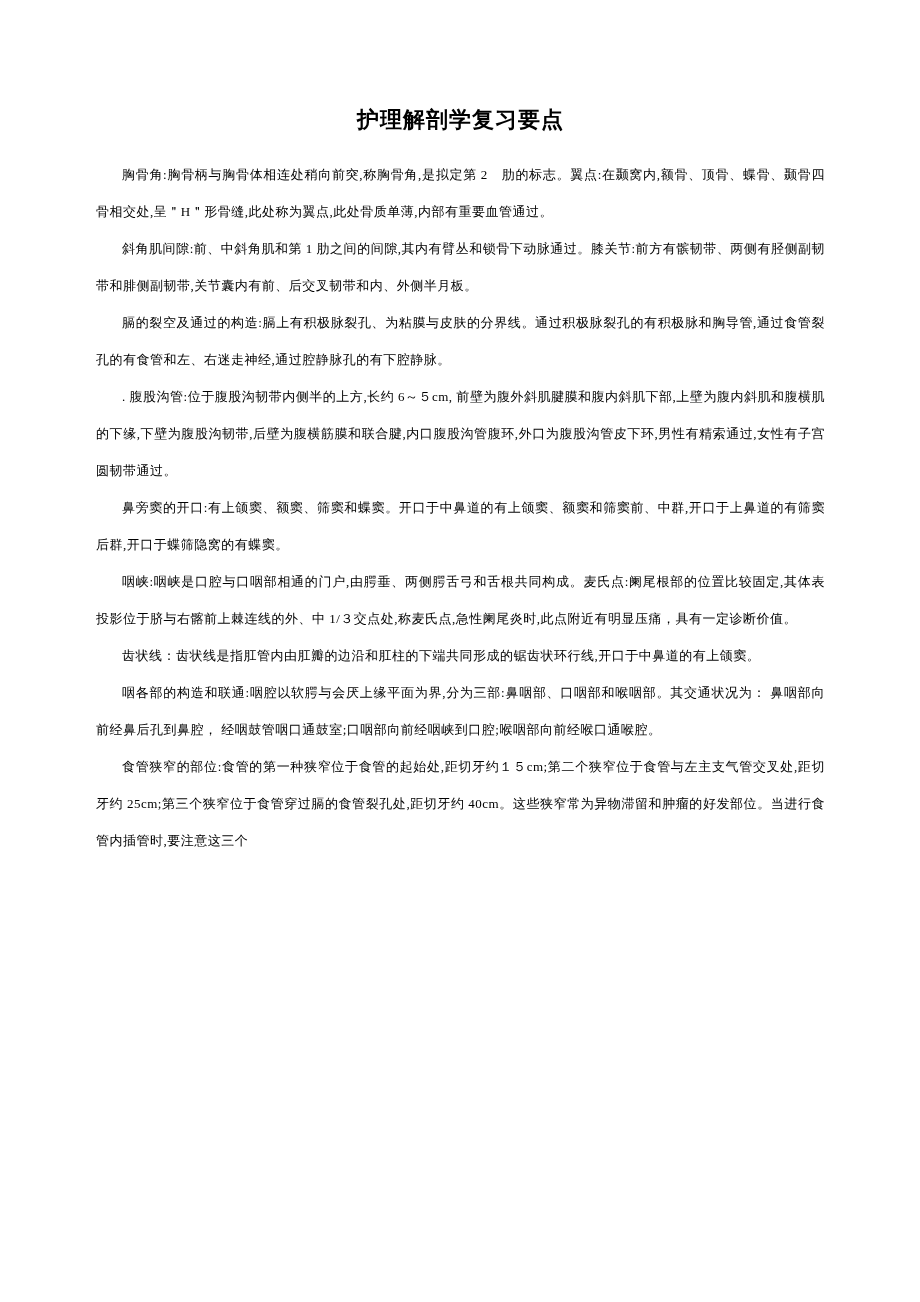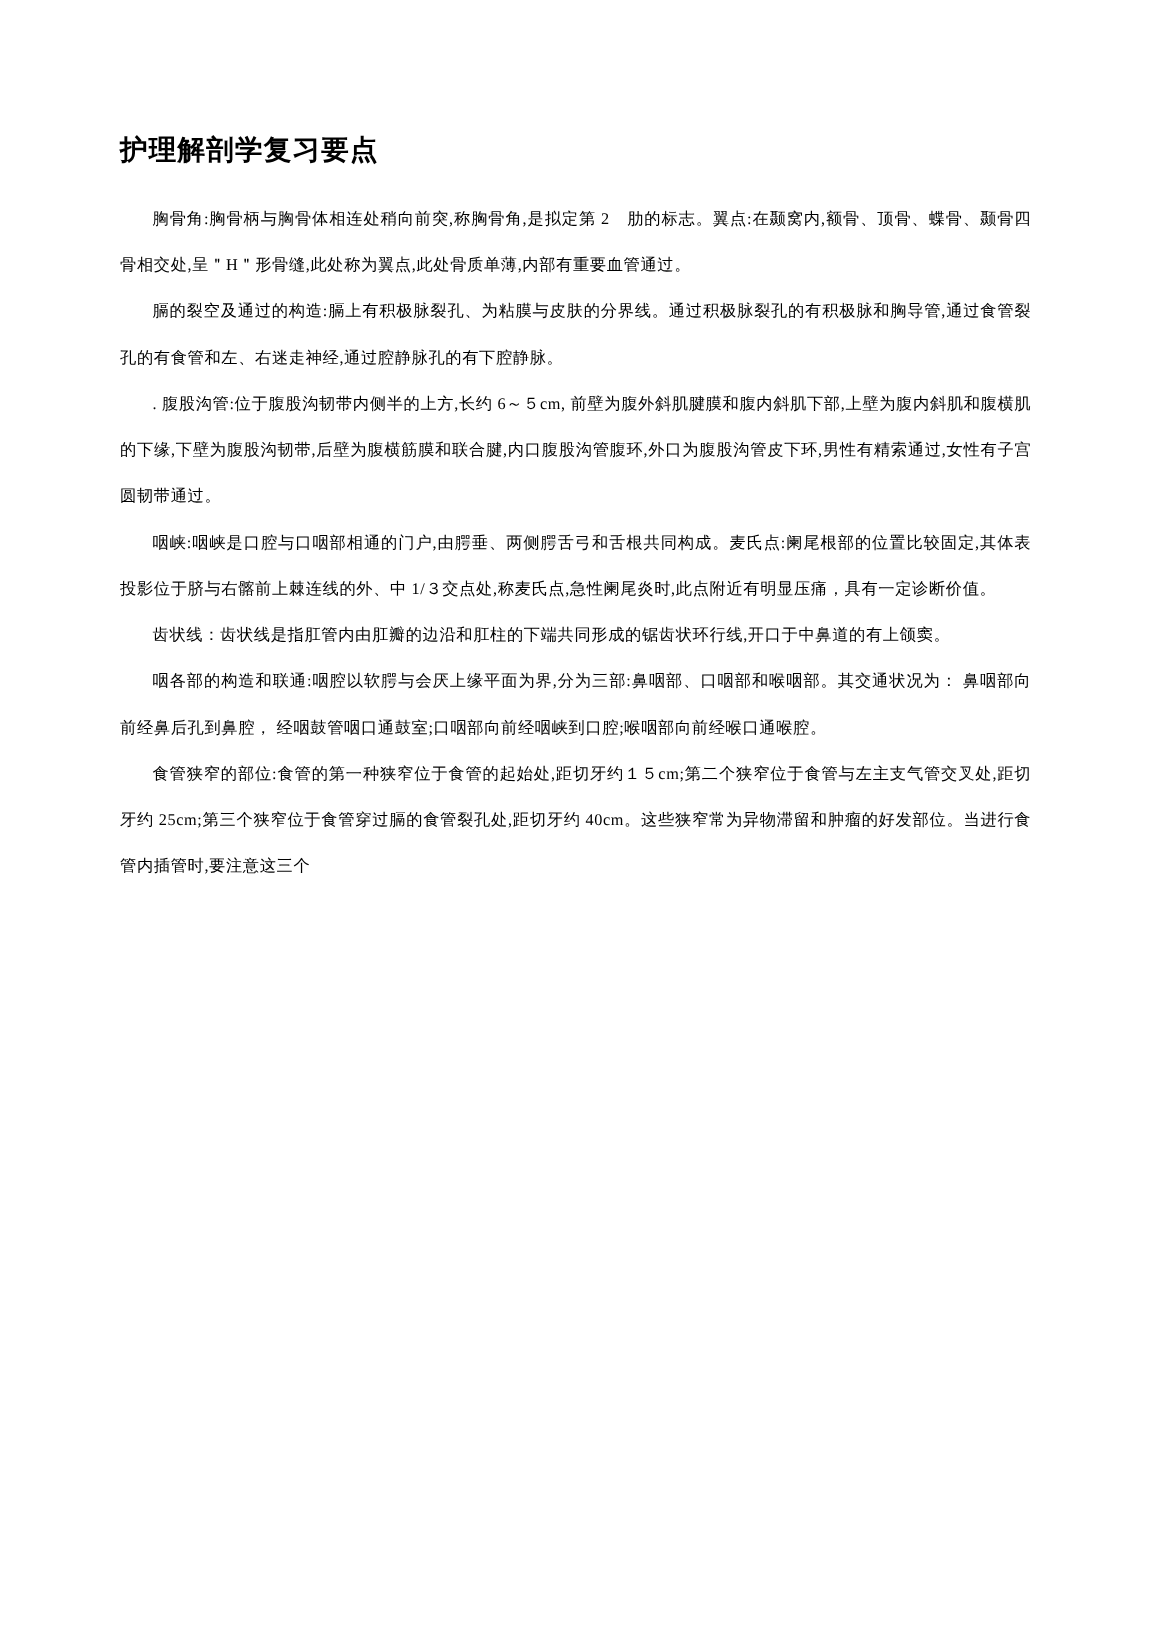--- a/index.html
+++ b/index.html
@@ -16,20 +16,21 @@
   }
   .page {
     box-sizing: border-box;
     width: 920px;
     height: 1302px;
     padding: 104px 95px 40px 96px;
     background: #ffffff;
   }
   .title {
     margin: 0 0 20px 0;
+    text-align: center;
     font-size: 22px;
     font-weight: bold;
     line-height: 32px;
     letter-spacing: 1px;
   }
   .para {
     margin: 0;
     font-size: 13px;
     line-height: 37px;
     text-align: justify;
@@ -37,19 +38,21 @@
     word-break: break-all;
     letter-spacing: 0.5px;
   }
 </style>
 </head>
 <body>
 
 <div class="page">
   <h1 class="title">护理解剖学复习要点</h1>
   <p class="para">胸骨角:胸骨柄与胸骨体相连处稍向前突,称胸骨角,是拟定第 2　肋的标志。翼点:在颞窝内,额骨、顶骨、蝶骨、颞骨四骨相交处,呈＂H＂形骨缝,此处称为翼点,此处骨质单薄,内部有重要血管通过。</p>
+  <p class="para">斜角肌间隙:前、中斜角肌和第 1 肋之间的间隙,其内有臂丛和锁骨下动脉通过。膝关节:前方有髌韧带、两侧有胫侧副韧带和腓侧副韧带,关节囊内有前、后交叉韧带和内、外侧半月板。</p>
   <p class="para">膈的裂空及通过的构造:膈上有积极脉裂孔、为粘膜与皮肤的分界线。通过积极脉裂孔的有积极脉和胸导管,通过食管裂孔的有食管和左、右迷走神经,通过腔静脉孔的有下腔静脉。</p>
   <p class="para">. 腹股沟管:位于腹股沟韧带内侧半的上方,长约 6～５cm, 前壁为腹外斜肌腱膜和腹内斜肌下部,上壁为腹内斜肌和腹横肌的下缘,下壁为腹股沟韧带,后壁为腹横筋膜和联合腱,内口腹股沟管腹环,外口为腹股沟管皮下环,男性有精索通过,女性有子宫圆韧带通过。</p>
+  <p class="para">鼻旁窦的开口:有上颌窦、额窦、筛窦和蝶窦。开口于中鼻道的有上颌窦、额窦和筛窦前、中群,开口于上鼻道的有筛窦后群,开口于蝶筛隐窝的有蝶窦。</p>
   <p class="para">咽峡:咽峡是口腔与口咽部相通的门户,由腭垂、两侧腭舌弓和舌根共同构成。麦氏点:阑尾根部的位置比较固定,其体表投影位于脐与右髂前上棘连线的外、中 1/３交点处,称麦氏点,急性阑尾炎时,此点附近有明显压痛，具有一定诊断价值。</p>
   <p class="para">齿状线：齿状线是指肛管内由肛瓣的边沿和肛柱的下端共同形成的锯齿状环行线,开口于中鼻道的有上颌窦。</p>
   <p class="para">咽各部的构造和联通:咽腔以软腭与会厌上缘平面为界,分为三部:鼻咽部、口咽部和喉咽部。其交通状况为： 鼻咽部向前经鼻后孔到鼻腔， 经咽鼓管咽口通鼓室;口咽部向前经咽峡到口腔;喉咽部向前经喉口通喉腔。</p>
   <p class="para">食管狭窄的部位:食管的第一种狭窄位于食管的起始处,距切牙约１５cm;第二个狭窄位于食管与左主支气管交叉处,距切牙约 25cm;第三个狭窄位于食管穿过膈的食管裂孔处,距切牙约 40cm。这些狭窄常为异物滞留和肿瘤的好发部位。当进行食管内插管时,要注意这三个</p>
 </div>
 
 </body></html>

